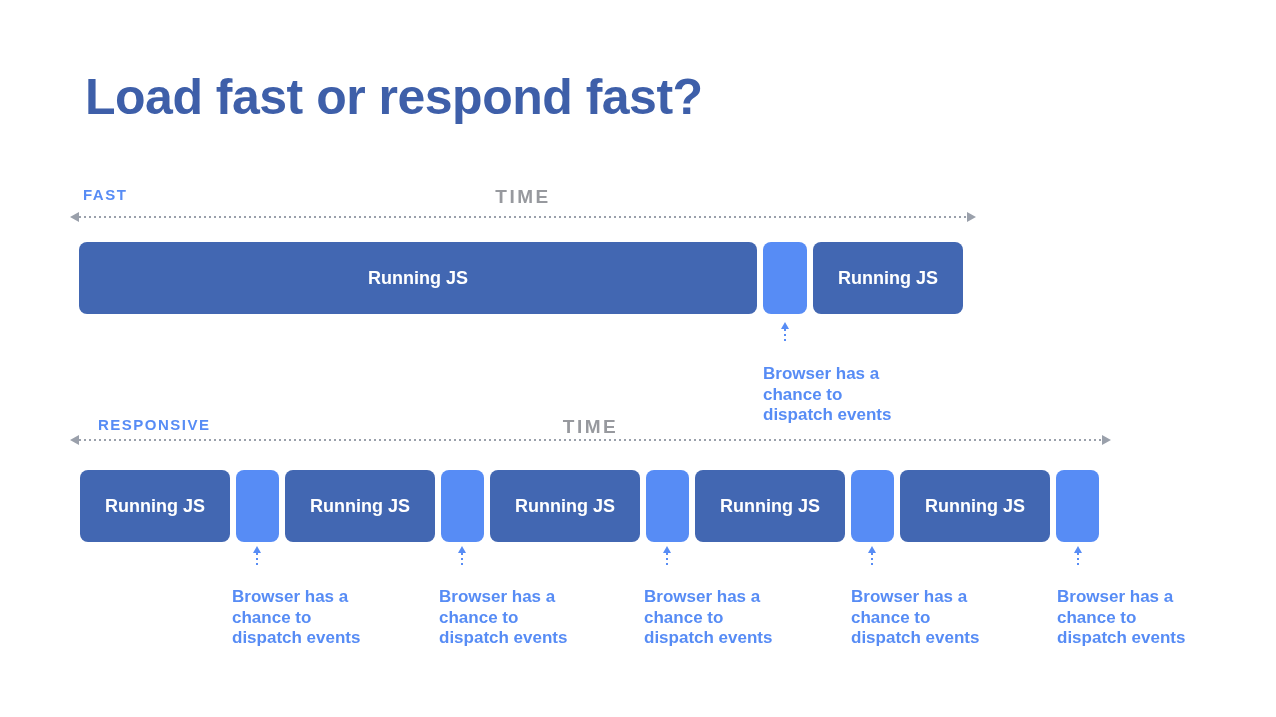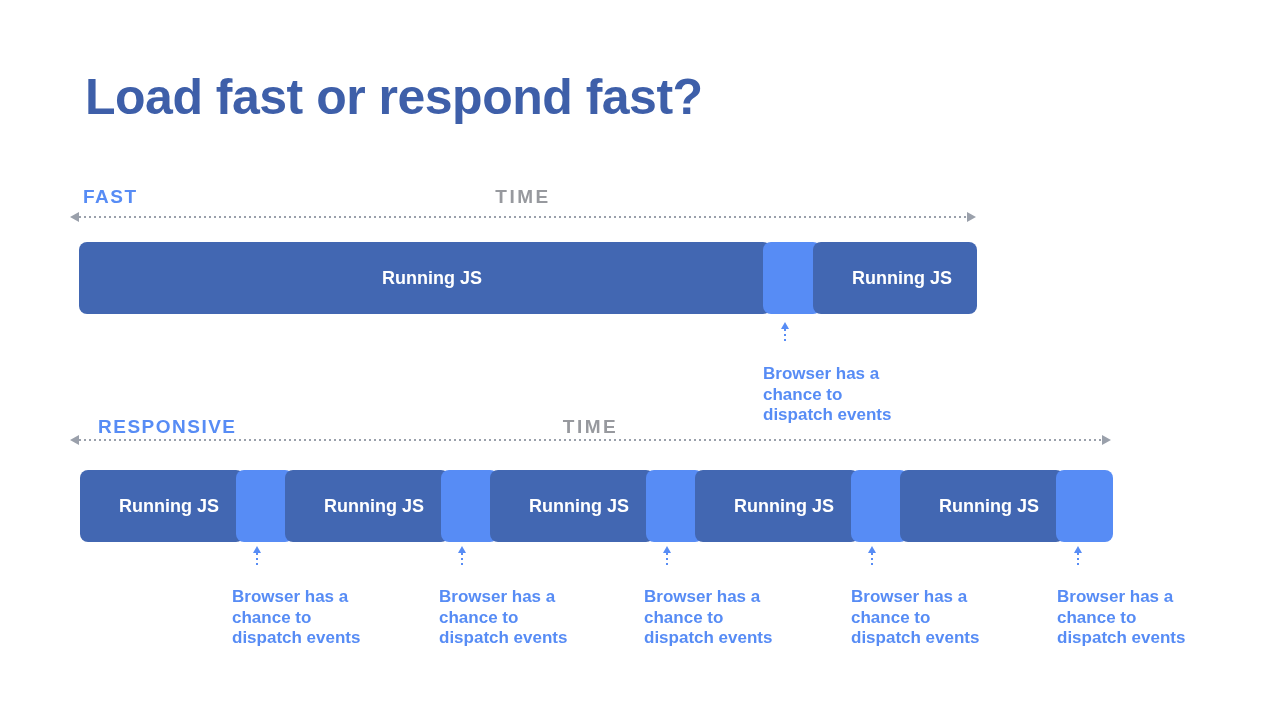--- a/index.html
+++ b/index.html
@@ -16,21 +16,21 @@
     left: 85px;
     top: 68px;
     margin: 0;
     font-size: 50px;
     font-weight: 700;
     letter-spacing: -0.5px;
     color: var(--title, #3e5fa9);
   }
   .row-label {
     position: absolute;
-    font-size: 19px;
+    font-size: 15px;
     font-weight: 700;
     letter-spacing: 1.5px;
     color: var(--label, #578cf5);
   }
   .time-label {
     position: absolute;
     font-size: 19px;
     font-weight: 700;
     letter-spacing: 2.5px;
     text-align: center;
@@ -51,21 +51,20 @@
   .ah-r {
     right: -9px; top: -4px;
     border-top: 5px solid transparent;
     border-bottom: 5px solid transparent;
     border-left: 9px solid var(--dots, #9aa0ab);
   }
   .block {
     position: absolute;
     height: 72px;
     border-radius: 8px;
-    padding-left: 14px;
   }
   .block.js {
     background: var(--dark, #4267b2);
     display: flex;
     align-items: center;
     justify-content: center;
   }
   .block.gap {
     background: var(--light, #578cf5);
   }

